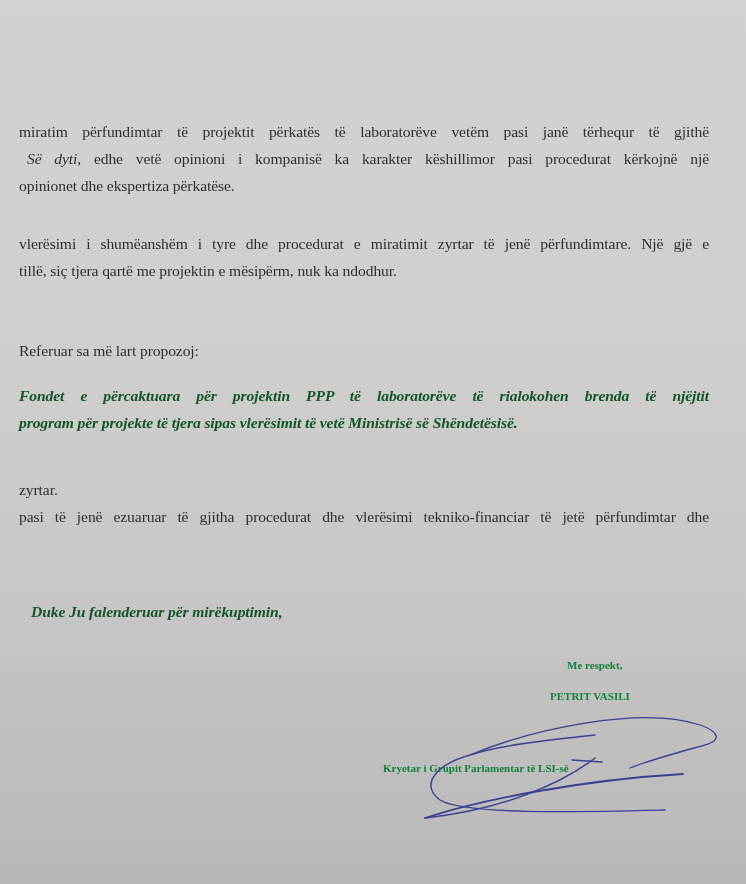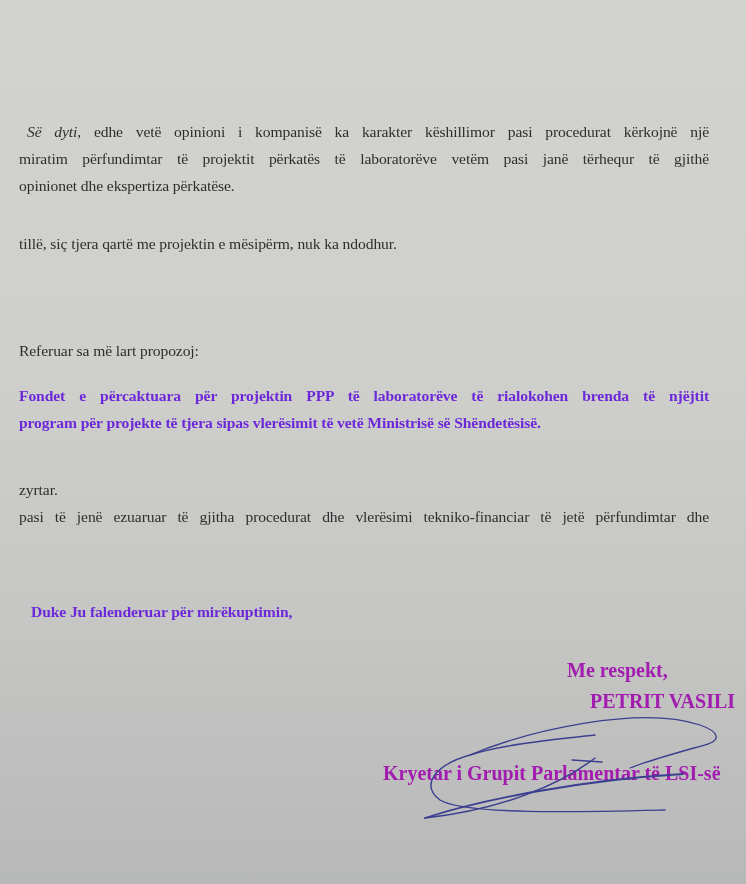--- a/index.html
+++ b/index.html
@@ -30,61 +30,63 @@
       text-align-last: auto;
       color: #2e2e2e;
       letter-spacing: -0.1px;
     }
     .para .lead {
       font-style: italic;
       padding-left: 8px;
     }
     .para.bold {
       font-weight: bold;
-      color: #6d28d9;
+      color: #14532d;
+      font-style: italic;
     }
     .line {
       display: block;
       text-align: justify;
       text-align-last: justify;
       white-space: nowrap;
     }
     .line.last {
       text-align-last: left;
     }
     .sig-block {
       position: absolute;
       font-weight: bold;
-      font-size: 20px;
-      color: #a21caf;
+      font-size: 11px;
+      color: #15803d;
       white-space: nowrap;
     }
     .signature {
       position: absolute;
       left: 380px;
       top: 700px;
       width: 366px;
       height: 130px;
       pointer-events: none;
     }
   </style>
 </head>
 <body>
 
 <div class="page">
 
   <div class="para" style="top:118px;">
+    <span class="line">miratim përfundimtar të projektit përkatës të laboratorëve vetëm pasi janë tërhequr të gjithë</span>
     <span class="line">
       <span class="lead">Së dyti,</span><span> edhe vetë opinioni i kompanisë ka karakter këshillimor pasi procedurat kërkojnë një</span>
     </span>
-    <span class="line">miratim përfundimtar të projektit përkatës të laboratorëve vetëm pasi janë tërhequr të gjithë</span>
     <span class="line last">opinionet dhe ekspertiza përkatëse.</span>
   </div>
 
   <div class="para" style="top:230px;">
+    <span class="line">vlerësimi i shumëanshëm i tyre dhe procedurat e miratimit zyrtar të jenë përfundimtare. Një gjë e</span>
     <span class="line last">tillë, siç tjera qartë me projektin e mësipërm, nuk ka ndodhur.</span>
   </div>
 
   <div class="para" style="top:337px;">
     <span class="line last">Referuar sa më lart propozoj:</span>
   </div>
 
   <div class="para bold" style="top:382px;">
     <span class="line">Fondet e përcaktuara për projektin PPP të laboratorëve të rialokohen brenda të njëjtit</span>
     <span class="line last">program për projekte të tjera sipas vlerësimit të vetë Ministrisë së Shëndetësisë.</span>
@@ -93,21 +95,21 @@
   <div class="para" style="top:476px;">
     <span class="line last">zyrtar.</span>
     <span class="line">pasi të jenë ezuaruar të gjitha procedurat dhe vlerësimi tekniko-financiar të jetë përfundimtar dhe</span>
   </div>
 
   <div class="para bold" style="top:598px;margin-left:12px;">
     <span class="line last">Duke Ju falenderuar për mirëkuptimin,</span>
   </div>
 
   <div class="sig-block" style="left:567px; top:659px;">Me respekt,</div>
-  <div class="sig-block" style="left:550px; top:690px;margin-left:40px;">PETRIT VASILI</div>
+  <div class="sig-block" style="left:550px; top:690px;">PETRIT VASILI</div>
   <div class="sig-block" style="left:383px; top:762px;">Kryetar i Grupit Parlamentar të LSI-së</div>
 
   <svg class="signature" viewBox="0 0 366 130">
     <g fill="none" stroke="#3b3f8f" stroke-linecap="round" stroke-linejoin="round">
 
       <path d="M 215 35 C 170 40, 120 45, 90 55 C 55 65, 40 85, 60 100 C 85 115, 200 112, 285 110" stroke-width="1.4"></path>
       <path d="M 90 55 C 150 30, 260 5, 320 25 C 340 32, 340 40, 328 44" stroke-width="1.3"></path>
 
       <path d="M 328 44 C 300 52, 270 60, 250 68" stroke-width="1.3"></path>
 

